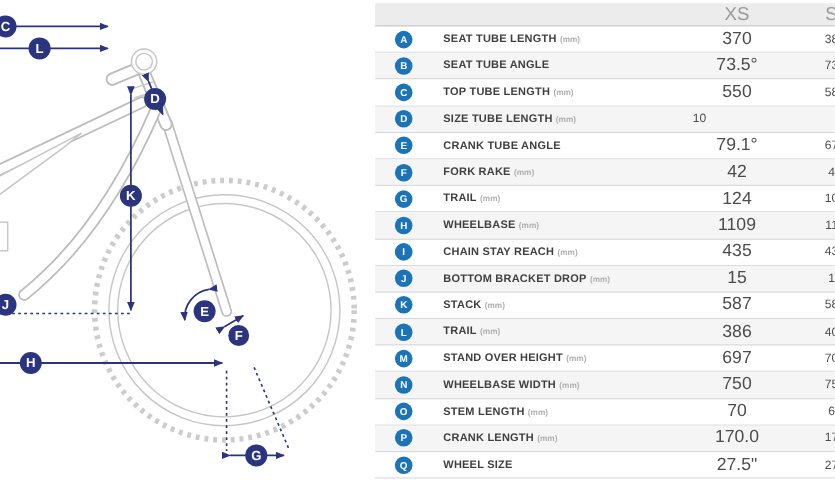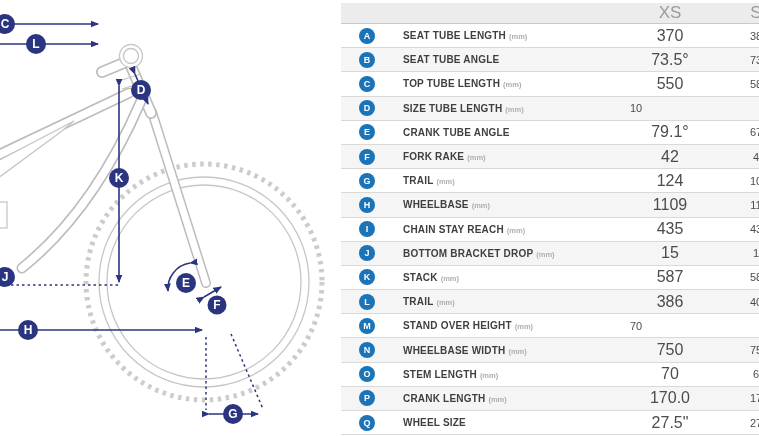--- a/index.html
+++ b/index.html
@@ -244,20 +244,21 @@
       <div class="cell-label"><span>TRAIL</span><span class="unit">(mm)</span></div>
       <div class="cell-xs">386</div>
       <div class="cell-s">40</div>
     </div>
 
     <div class="trow">
       <div class="cell-badge">
           <span class="badge">M</span>
         </div>
       <div class="cell-label"><span>STAND OVER HEIGHT</span><span class="unit">(mm)</span></div>
+      <div class="cell-xs">697</div>
       <div class="cell-s">70</div>
     </div>
 
     <div class="trow stripe">
       <div class="cell-badge">
           <span class="badge">N</span>
         </div>
       <div class="cell-label"><span>WHEELBASE WIDTH</span><span class="unit">(mm)</span></div>
       <div class="cell-xs">750</div>
       <div class="cell-s">75</div>

